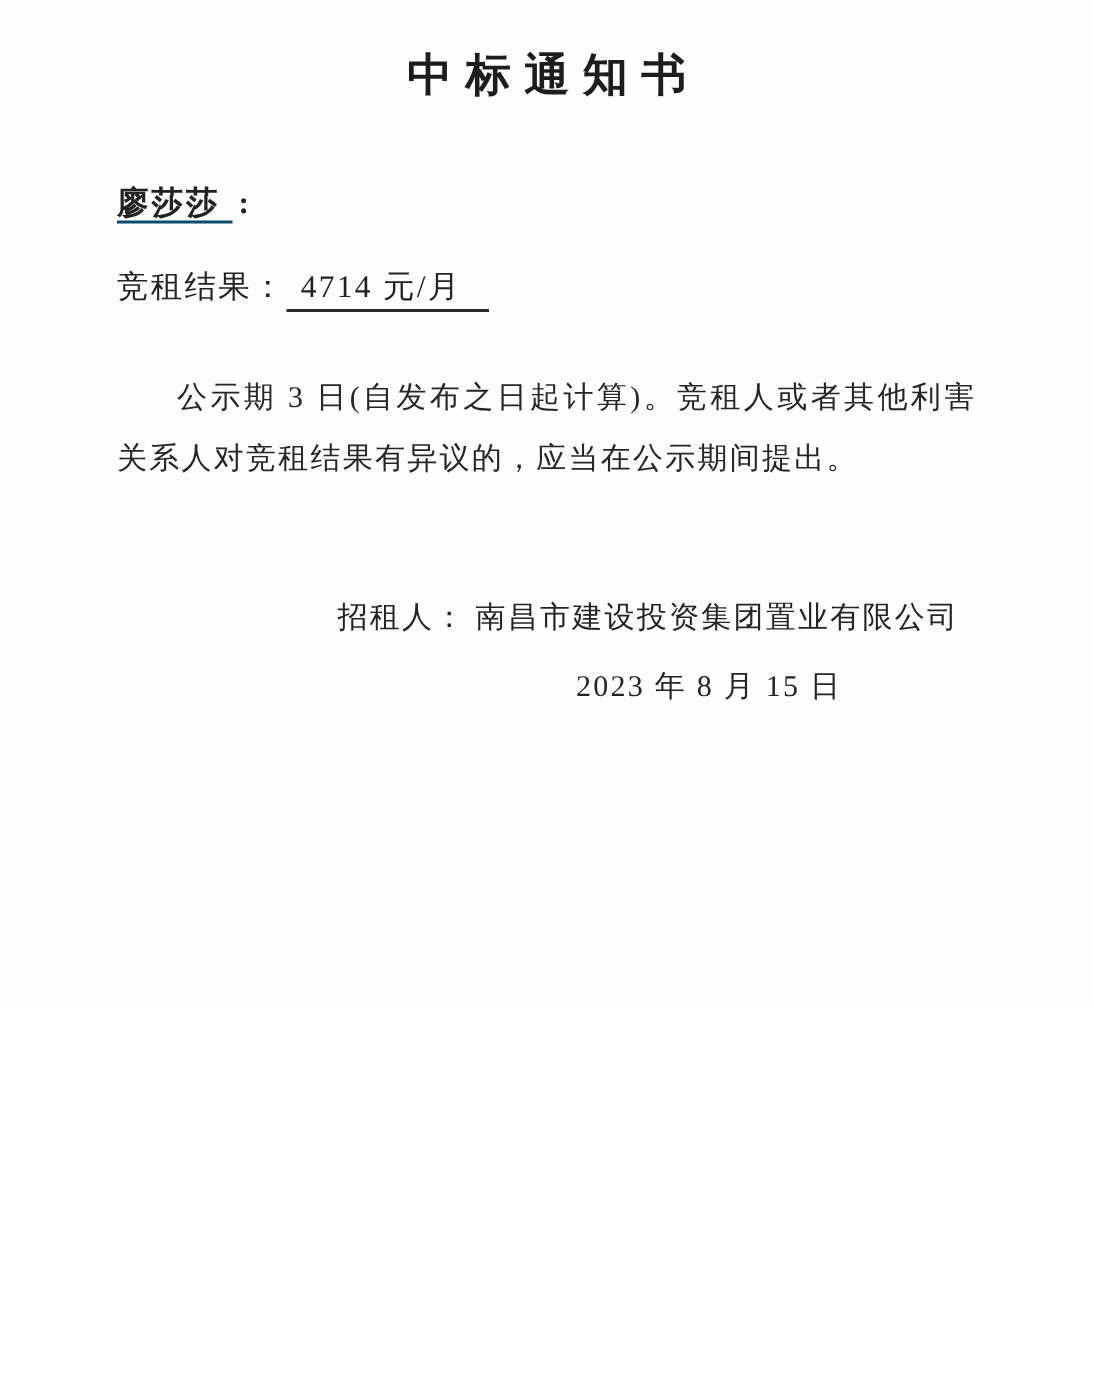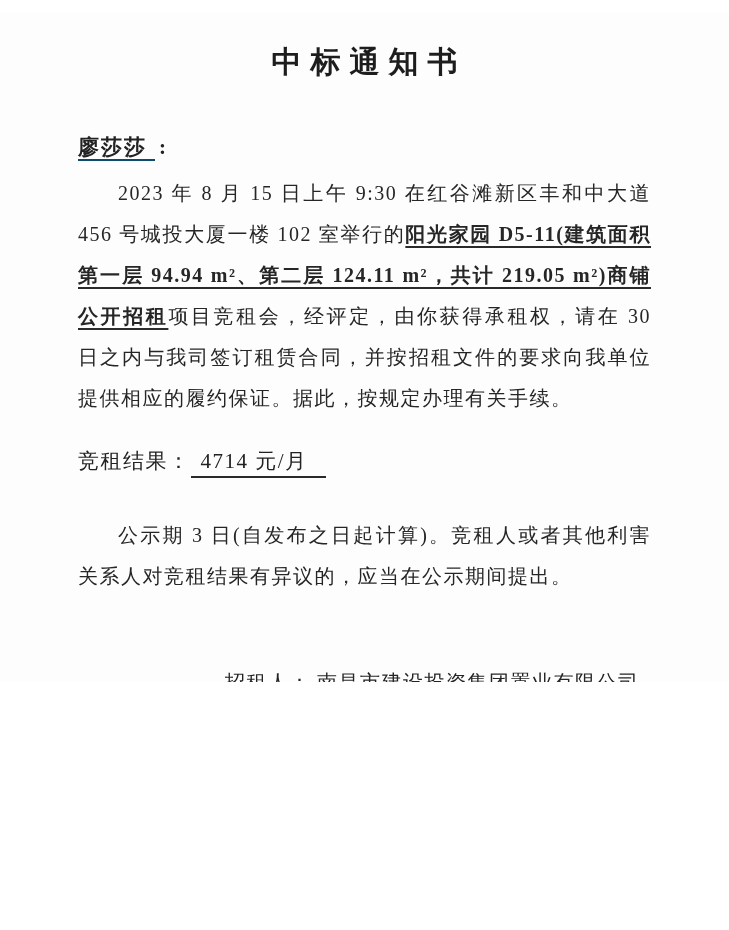--- a/index.html
+++ b/index.html
@@ -1,21 +1,21 @@
 <!DOCTYPE html>
 <html><head>
 <meta charset="utf-8">
 <style>
   * { margin: 0; padding: 0; box-sizing: border-box; }
   html, body { background: #ffffff; }
   .page {
     position: relative;
     width: 729px;
     height: 670px;
-    margin: 12px auto;
+    margin: 0 auto;
     background: #fdfdfd;
     font-family: "Liberation Serif", "DejaVu Serif", serif;
     color: #222222;
     overflow: hidden;
   }
   .doc-title {
     padding-top: 30px;
     text-align: center;
     font-size: 30px;
     font-weight: bold;
@@ -94,23 +94,20 @@
 <div class="page">
 
   <div class="doc-title">中标通知书</div>
 
   <div class="content">
 
     <div class="recipient">
       <span class="name">廖莎莎</span><span class="colon">:</span>
     </div>
 
-    <p class="body-par">
-      <span>2023 年 8 月 15 日上午 9:30 在红谷滩新区丰和中大道 456 号城投大厦一楼 102 室举行的</span><span class="em-seg">阳光家园 D5-11(建筑面积第一层 94.94 m²、第二层 124.11 m²，共计 219.05 m²)商铺公开招租</span><span>项目竞租会，经评定，由你获得承租权，请在 30 日之内与我司签订租赁合同，并按招租文件的要求向我单位提供相应的履约保证。据此，按规定办理有关手续。</span>
-    </p>
 
     <div class="result-line">
       <span class="label">竞租结果：</span><span class="value">4714 元/月</span>
     </div>
 
     <div class="notice-block">
       <p class="notice">公示期 3 日(自发布之日起计算)。竞租人或者其他利害关系人对竞租结果有异议的，应当在公示期间提出。</p>
     </div>
 
     <div class="signature">

